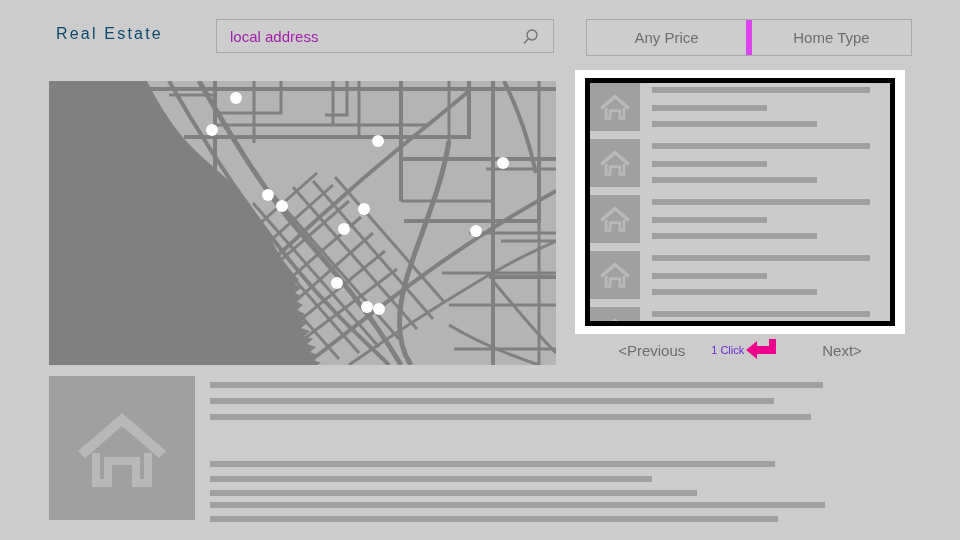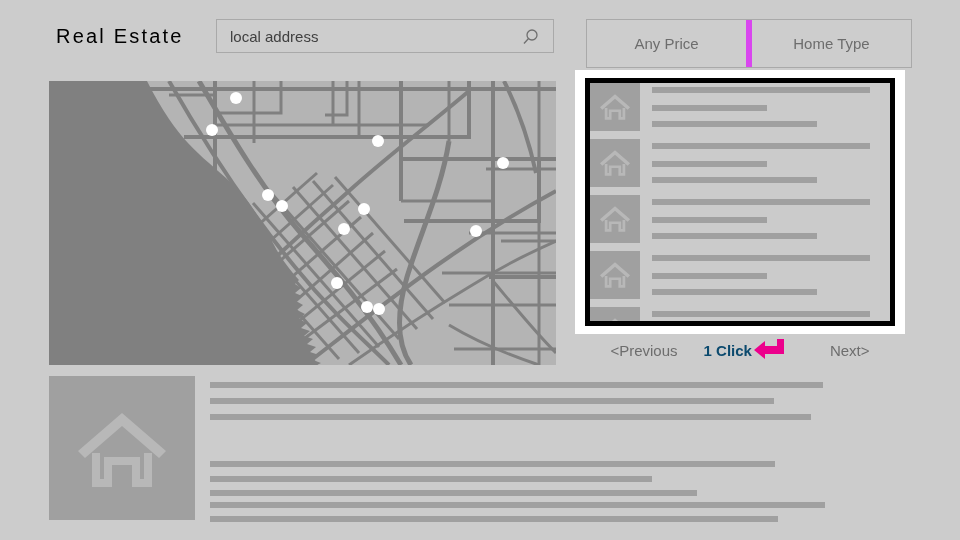--- a/index.html
+++ b/index.html
@@ -8,33 +8,33 @@
     background:#cccccc;
     font-family:"Liberation Sans", sans-serif;
     overflow:hidden;
     position:relative;
   }
   .app{position:absolute;inset:0;}
 
   
   .brand{
     position:absolute;left:56px;top:25px;
-    font-size:20px;letter-spacing:2.2px;color:#000000;
+    font-size:16px;letter-spacing:2.2px;color:#0c4a6e;
     font-weight:400;white-space:nowrap;
   }
   .searchbox{
     position:absolute;left:216px;top:19px;width:338px;height:34px;
     border:1px solid #a9a9a9;background:#cdcdcd;box-sizing:border-box;
   }
   .searchbox .ph{
-    position:absolute;left:13px;top:8px;font-size:15px;color:#404040;
+    position:absolute;left:13px;top:8px;font-size:15px;color:#a21caf;
   }
   .mag{position:absolute;right:14px;top:9px;width:17px;height:17px;}
   .filters{
-    position:absolute;left:586px;top:19px;width:326px;height:49px;
+    position:absolute;left:586px;top:19px;width:326px;height:37px;
     border:1px solid #a9a9a9;box-sizing:border-box;display:flex;
     background:#cdcdcd;
   }
   .filters .fbtn{
     flex:1;display:flex;align-items:center;justify-content:center;
     font-size:15px;color:#6d6d6d;
   }
   .filters .fbtn + .fbtn{border-left:6px solid #d946ef;}
 
   
@@ -64,21 +64,21 @@
 
   
   .pager{
     position:absolute;left:575px;top:338px;width:330px;height:24px;
     display:flex;align-items:center;justify-content:center;gap:12px;
     font-size:15px;color:#6d6d6d;
   }
   .pager .prev{margin-right:14px;}
   .pager .next{margin-left:34px;}
   .clickwrap{display:flex;align-items:center;gap:2px;}
-  .clicklbl{color:#0c4a6e;font-weight:bold;font-size:15px;}
+  .clicklbl{color:#6d28d9;font-weight:normal;font-size:11px;}
   .arrow{display:block;}
 
   
   .detail-thumb{
     position:absolute;left:49px;top:376px;width:146px;height:144px;
     background:#a0a0a0;
   }
   .detail-thumb svg{position:absolute;left:27px;top:33px;}
   .dln{position:absolute;background:#a0a0a0;height:6px;left:210px;}
 </style>

